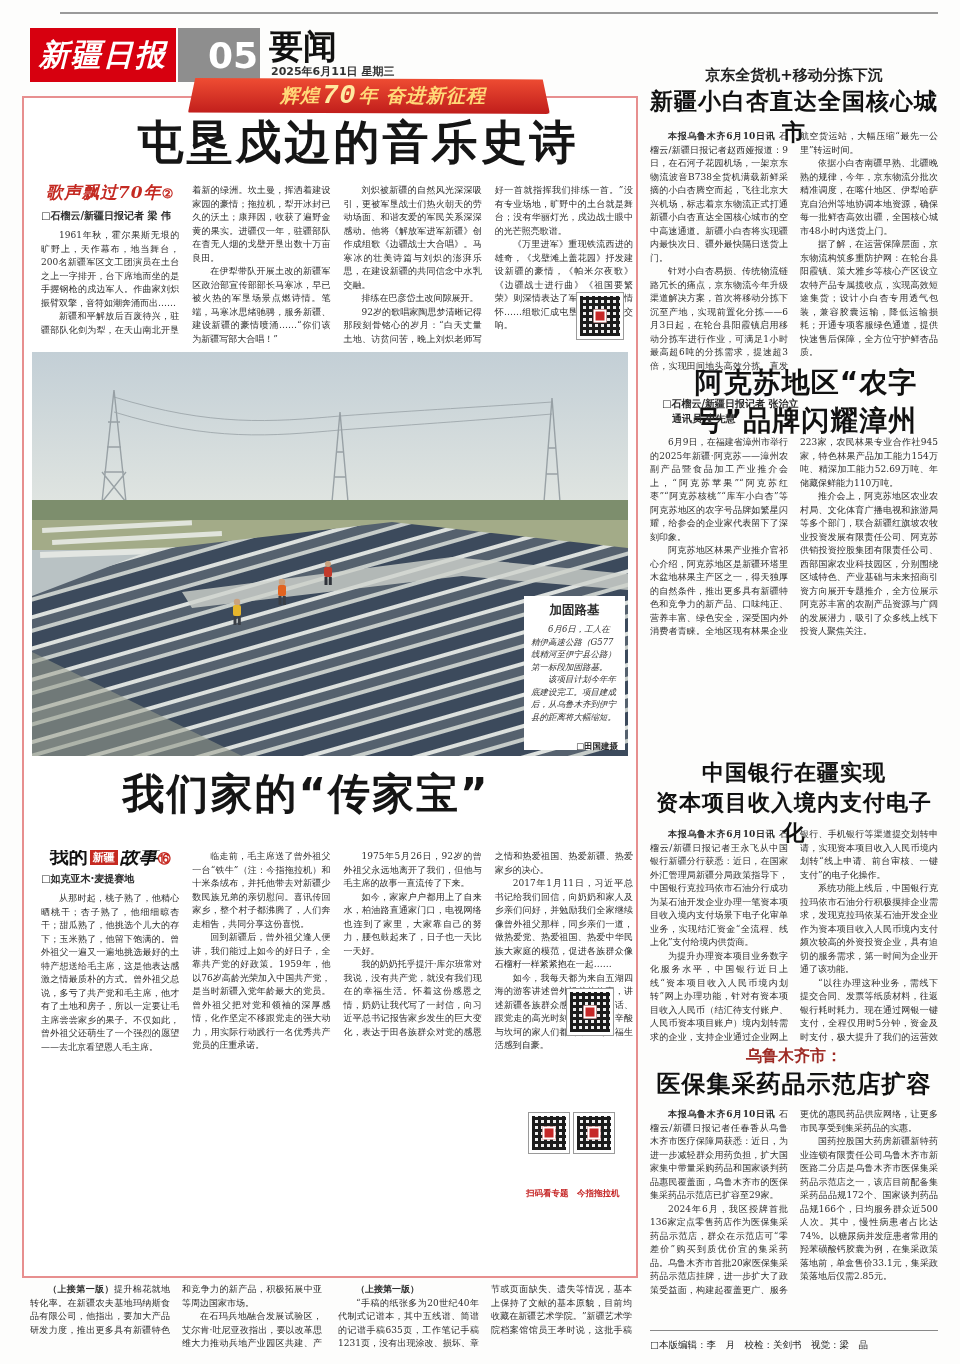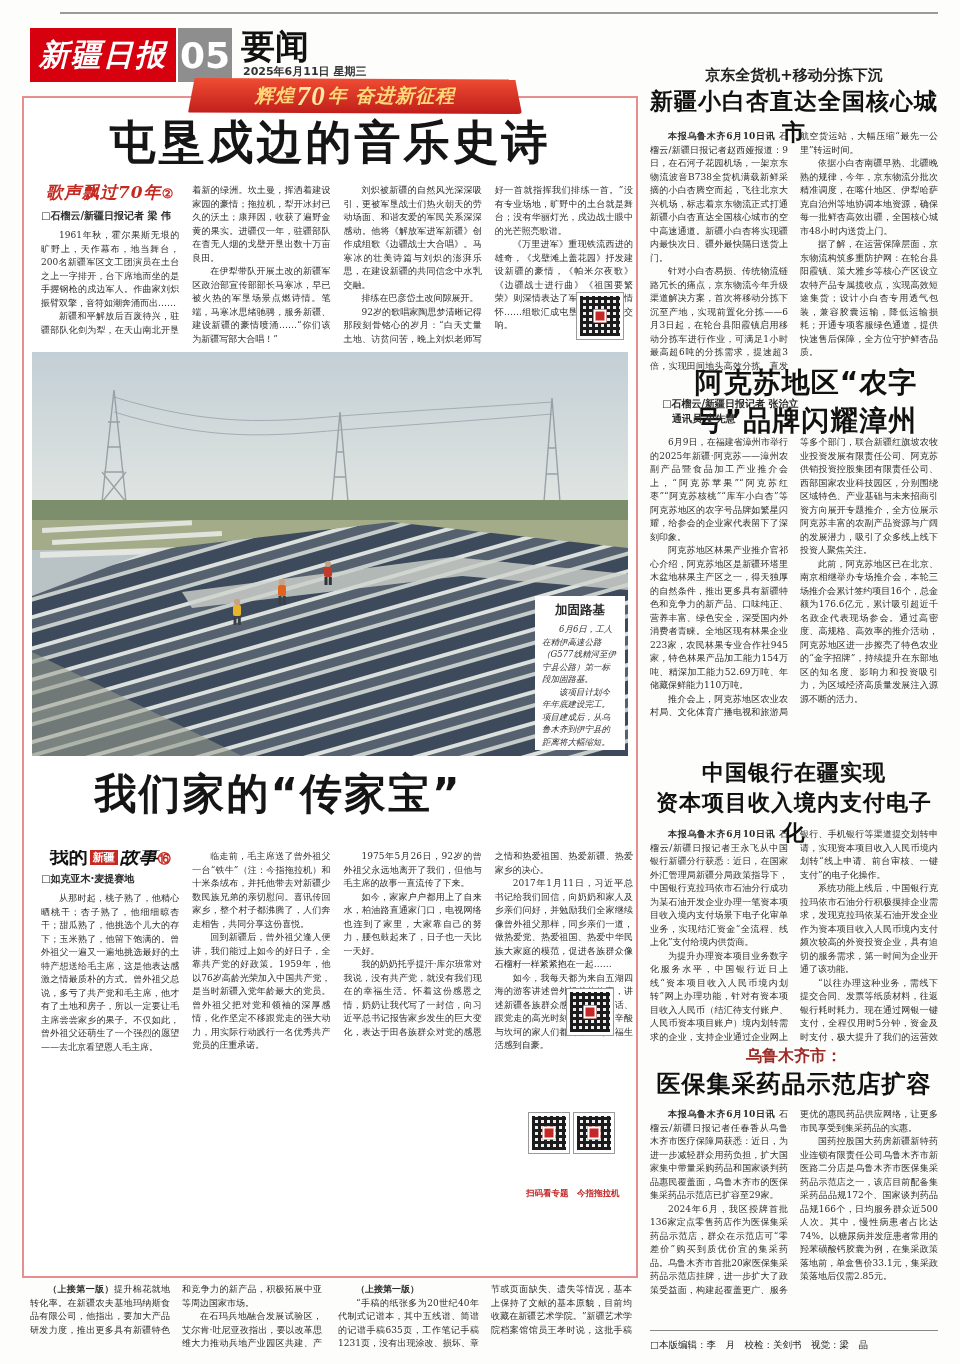--- a/index.html
+++ b/index.html
@@ -1,35 +1,35 @@
 <!DOCTYPE html>
 <html><head>
 <meta charset="utf-8">
 <style>
   html,body{margin:0;padding:0;background:#e9e9e9;}
   .page{position:relative;width:960px;height:1364px;background:#fdfdfc;margin:0 auto;overflow:hidden;
         font-family:"DejaVu Serif", serif;color:#2b2b2b;}
   .abs{position:absolute;margin-left:7px;}
-  .sans{font-family:"DejaVu Sans","Liberation Sans",sans-serif;}
+  .sans{font-family:"DejaVu Sans","Liberation Sans",sans-serif;padding-left:28px;}
   
   .toprule{position:absolute;left:60px;top:12px;width:878px;height:2px;background:#9a9a9a;}
   .paperlogo{position:absolute;left:30px;top:28px;width:146px;height:54px;background:#d7000f;color:#fff;
              display:flex;align-items:center;justify-content:center;font-size:30px;font-weight:bold;
              font-style:italic;letter-spacing:2px;}
   .pagenum{position:absolute;left:178px;top:28px;width:54px;height:54px;background:#8e8e8e;color:#fff;
            display:flex;align-items:center;justify-content:center;font-size:36px;font-weight:bold;}
   .secname{position:absolute;left:241px;top:24px;font-size:34px;font-weight:bold;color:#111;}
   .dateline{position:absolute;left:243px;top:64px;font-size:11px;color:#333;font-weight:bold;}
   
   .leftbox{position:absolute;left:22px;top:96px;width:612px;height:1178px;border:2px solid #e78f8f;background:#fff;}
   .banner{position:absolute;left:188px;top:78px;width:334px;height:36px;background:linear-gradient(180deg,#ef4d33,#c01d1b);
           border-radius:4px;display:flex;align-items:center;justify-content:center;box-shadow:0 1px 2px rgba(0,0,0,.25);
           clip-path:polygon(2% 0,98% 4%,100% 100%,0 96%);}
   .banner span{color:#ffd978;font-weight:bold;font-style:italic;font-size:19px;letter-spacing:1px;}
-  .banner .num{font-size:27px;font-family:Liberation Serif, serif;margin:0 2px;color:#ffe9a0;}
+  .banner .num{font-size:27px;font-family:Liberation Mono, monospace;margin:0 2px;color:#ffe9a0;}
   .h1main{position:absolute;left:24px;top:112px;width:612px;text-align:center;font-size:46px;font-weight:bold;
           color:#151515;letter-spacing:3px;}
   .h2main{position:absolute;left:24px;top:766px;width:508px;text-align:center;font-size:42px;font-weight:bold;
           color:#151515;letter-spacing:2px;}
   
   .body{font-size:9px;line-height:13.5px;text-align:justify;overflow:hidden;color:#2e2e2e;}
   .cols4{column-count:4;column-gap:13px;}
   .cols2{column-count:2;column-gap:12px;}
   .para{margin:0;text-indent:2em;}
   .para b{font-weight:bold;}
@@ -37,21 +37,21 @@
   .art2{left:34px;top:850px;width:592px;height:418px;}
   
   .songlogo{color:#c42a22;font-weight:bold;font-style:italic;font-size:17px;letter-spacing:1px;margin:2px 0 8px;text-align:center;}
   .songlogo .circ{font-style:normal;font-size:13px;}
   .storylogo{margin:0 0 6px;text-align:center;font-weight:bold;font-size:19px;color:#111;}
   .storylogo .redbox{background:#c62a22;color:#fff;font-size:11px;padding:1px 3px;margin:0 2px;vertical-align:2px;}
   .storylogo .circ{color:#c62a22;font-size:13px;}
   .byline{font-weight:bold;font-size:10px;margin:0 0 7px;text-indent:0;font-family:"DejaVu Sans",sans-serif;}
   
   .photo{position:absolute;left:32px;top:352px;width:596px;height:404px;overflow:hidden;background:#b9c2c4;}
-  .capbox{position:absolute;right:3px;top:244px;width:90px;height:154px;background:#fff;padding:6px 7px;box-sizing:border-box;}
+  .capbox{position:absolute;right:3px;top:244px;width:101px;height:154px;background:#fff;padding:6px 7px;box-sizing:border-box;}
   .captitle{font-weight:bold;font-size:12.5px;text-align:center;margin:0 0 4px;font-family:"DejaVu Sans",sans-serif;}
   .capbox .para{font-size:8.5px;line-height:12.5px;font-style:italic;color:#333;}
   .capcredit{font-size:8.5px;font-weight:bold;text-align:right;margin-top:18px;}
   
   .qr{position:absolute;background:#fff;border:1px solid #9a9a9a;}
   .qr::before{content:"";position:absolute;inset:3px;
     background:repeating-linear-gradient(90deg,#1c1c1c 0 3px,transparent 3px 6px),
                repeating-linear-gradient(0deg,#1c1c1c 0 3px,#efefef 3px 6px);}
   .qr::after{content:"";position:absolute;width:9px;height:9px;left:50%;top:50%;transform:translate(-50%,-50%);
     background:#c62828;border:2px solid #fff;}
@@ -225,21 +225,20 @@
   <div class="rhead" style="top:364px;font-size:28px;margin-left:12px;">阿克苏地区“农字号”品牌闪耀漳州</div>
   <div class="rbyline" style="top:396px;">
     <div>□石榴云/新疆日报记者 张治立</div>
     <div>　通讯员 史先慧</div>
   </div>
   <div class="rbody body cols2" style="top:436px;height:318px;">
     <div>
         <p class="para">6月9日，在福建省漳州市举行的2025年新疆·阿克苏——漳州农副产品暨食品加工产业推介会上，“阿克苏苹果”“阿克苏红枣”“阿克苏核桃”“库车小白杏”等阿克苏地区的农字号品牌如繁星闪耀，给参会的企业家代表留下了深刻印象。</p>
         <p class="para">阿克苏地区林果产业推介官祁心介绍，阿克苏地区是新疆环塔里木盆地林果主产区之一，得天独厚的自然条件，推出更多具有新疆特色和竞争力的新产品、口味纯正、营养丰富、绿色安全，深受国内外消费者青睐。全地区现有林果企业223家，农民林果专业合作社945家，特色林果产品加工能力154万吨、精深加工能力52.69万吨、年储藏保鲜能力110万吨。</p>
         <p class="para">推介会上，阿克苏地区农业农村局、文化体育广播电视和旅游局等多个部门，联合新疆红旗坡农牧业投资发展有限责任公司、阿克苏供销投资控股集团有限责任公司、西部国家农业科技园区，分别围绕区域特色、产业基础与未来招商引资方向展开专题推介，全方位展示阿克苏丰富的农副产品资源与广阔的发展潜力，吸引了众多线上线下投资人聚焦关注。</p>
-        <p class="para">此前，阿克苏地区已在北京、南京相继举办专场推介会，本轮三场推介会累计签约项目16个，总金额为176.6亿元，累计吸引超近千名政企代表现场参会。通过高密度、高规格、高效率的推介活动，阿克苏地区进一步擦亮了特色农业的“金字招牌”，持续提升在东部地区的知名度、影响力和投资吸引力，为区域经济高质量发展注入源源不断的活力。</p>
       </div>
   </div>
 
   <div class="rhead" style="top:758px;font-size:22px;">中国银行在疆实现</div>
   <div class="rhead" style="top:788px;font-size:22px;">资本项目收入境内支付电子化</div>
   <div class="rbody body cols2" style="top:828px;height:218px;">
     <div>
         <p class="para"><b>本报乌鲁木齐6月10日讯</b> 石榴云/新疆日报记者王永飞从中国银行新疆分行获悉：近日，在国家外汇管理局新疆分局政策指导下，中国银行克拉玛依市石油分行成功为某石油开发企业办理一笔资本项目收入境内支付场景下电子化审单业务，实现结汇资金“全流程、线上化”支付给境内供货商。</p>
         <p class="para">为提升办理资本项目业务数字化服务水平，中国银行近日上线“资本项目收入人民币境内划转”网上办理功能，针对有资本项目收入人民币（结汇待支付账户、人民币资本项目账户）境内划转需求的企业，支持企业通过企业网上银行、手机银行等渠道提交划转申请，实现资本项目收入人民币境内划转“线上申请、前台审核、一键支付”的电子化操作。</p>
         <p class="para">系统功能上线后，中国银行克拉玛依市石油分行积极摸排企业需求，发现克拉玛依某石油开发企业作为资本项目收入人民币境内支付频次较高的外资投资企业，具有迫切的服务需求，第一时间为企业开通了该功能。</p>

